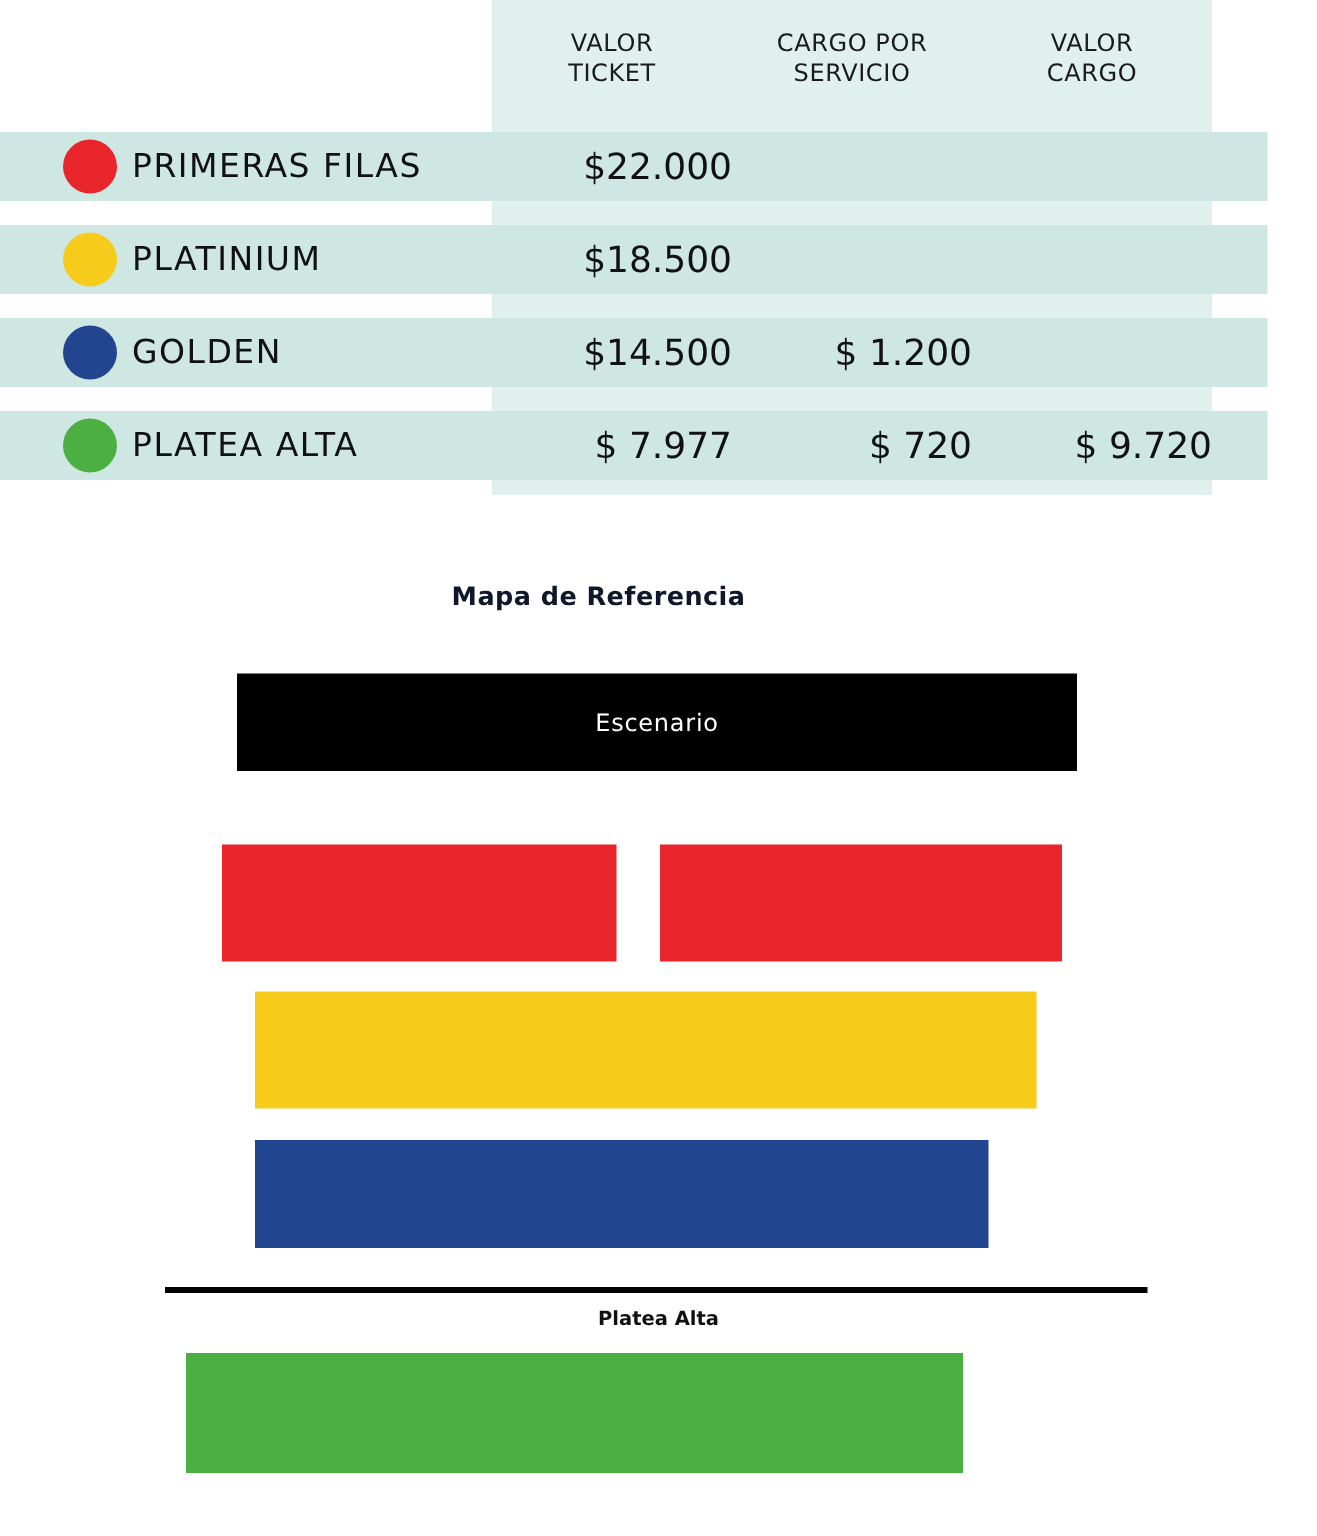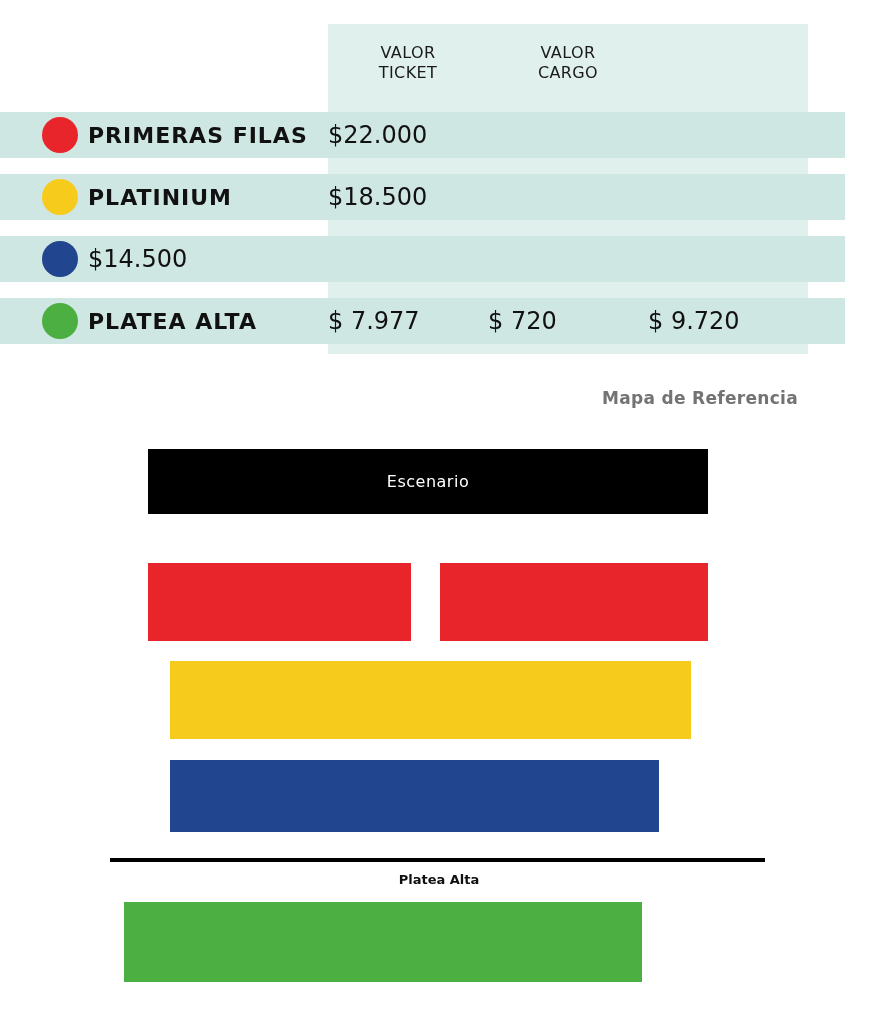--- a/index.html
+++ b/index.html
@@ -16,21 +16,20 @@
     overflow: hidden;
   }
 
   
   #price-table {
     position: absolute;
     left: 0;
     top: 0;
     width: 878px;
     height: 330px;
-    margin-top: 24px;
   }
 
   
   .col-band {
     position: absolute;
     top: 0;
     width: 480px;
     left: 328px;
     height: 330px;
     background: #dff0ed;
@@ -76,55 +75,55 @@
   }
   .dot {
     width: 36px;
     height: 36px;
     border-radius: 50%;
     display: block;
   }
   .name-cell {
     flex: 0 0 240px;
     font-size: 22px;
-    font-weight: bold;
+    font-weight: normal;
     letter-spacing: 1px;
     color: #111;
     font-family: "DejaVu Sans", sans-serif;
   }
   .num-cell {
     flex: 0 0 160px;
-    text-align: left;
+    text-align: right;
     font-size: 24px;
     color: #111;
     font-family: "DejaVu Sans", sans-serif;
   }
 
   
   #map-section {
     position: absolute;
     left: 0;
     top: 330px;
     width: 878px;
     height: 694px;
   }
   .map-title {
     position: absolute;
     top: 58px;
     left: 0;
     width: 798px;
-    text-align: right;
+    text-align: center;
     font-size: 17px;
     font-weight: bold;
-    color: #737373;
+    color: #0f172a;
     letter-spacing: 0.3px;
   }
   .stage {
     position: absolute;
-    left: 148px;
+    left: 158px;
     top: 119px;
     width: 560px;
     height: 65px;
     background: #000000;
     color: #ffffff;
     display: flex;
     align-items: center;
     justify-content: center;
     font-size: 16px;
     letter-spacing: 0.5px;
@@ -192,20 +191,24 @@
 <section id="price-table">
 
   <div class="col-band"></div>
 
   <div class="head-row">
     <div class="head-cell">
       <div>VALOR</div>
       <div>TICKET</div>
     </div>
     <div class="head-cell">
+      <div>CARGO POR</div>
+      <div>SERVICIO</div>
+    </div>
+    <div class="head-cell">
       <div>VALOR</div>
       <div>CARGO</div>
     </div>
   </div>
 
   <div class="row striped" style="top:88px;">
     <div class="dot-cell">
       <span class="dot" style="background:#e8252b;"></span>
     </div>
     <div class="name-cell">PRIMERAS  FILAS</div>
@@ -217,21 +220,23 @@
       <span class="dot" style="background:#f6cb1c;"></span>
     </div>
     <div class="name-cell">PLATINIUM</div>
     <div class="num-cell">$18.500</div>
   </div>
 
   <div class="row striped" style="top:212px;">
     <div class="dot-cell">
       <span class="dot" style="background:#22458f;"></span>
     </div>
+    <div class="name-cell">GOLDEN</div>
     <div class="num-cell">$14.500</div>
+    <div class="num-cell">$ 1.200</div>
   </div>
 
   <div class="row striped" style="top:274px;">
     <div class="dot-cell">
       <span class="dot" style="background:#4caf41;"></span>
     </div>
     <div class="name-cell">PLATEA ALTA</div>
     <div class="num-cell">$ 7.977</div>
     <div class="num-cell">$  720</div>
     <div class="num-cell">$ 9.720</div>

